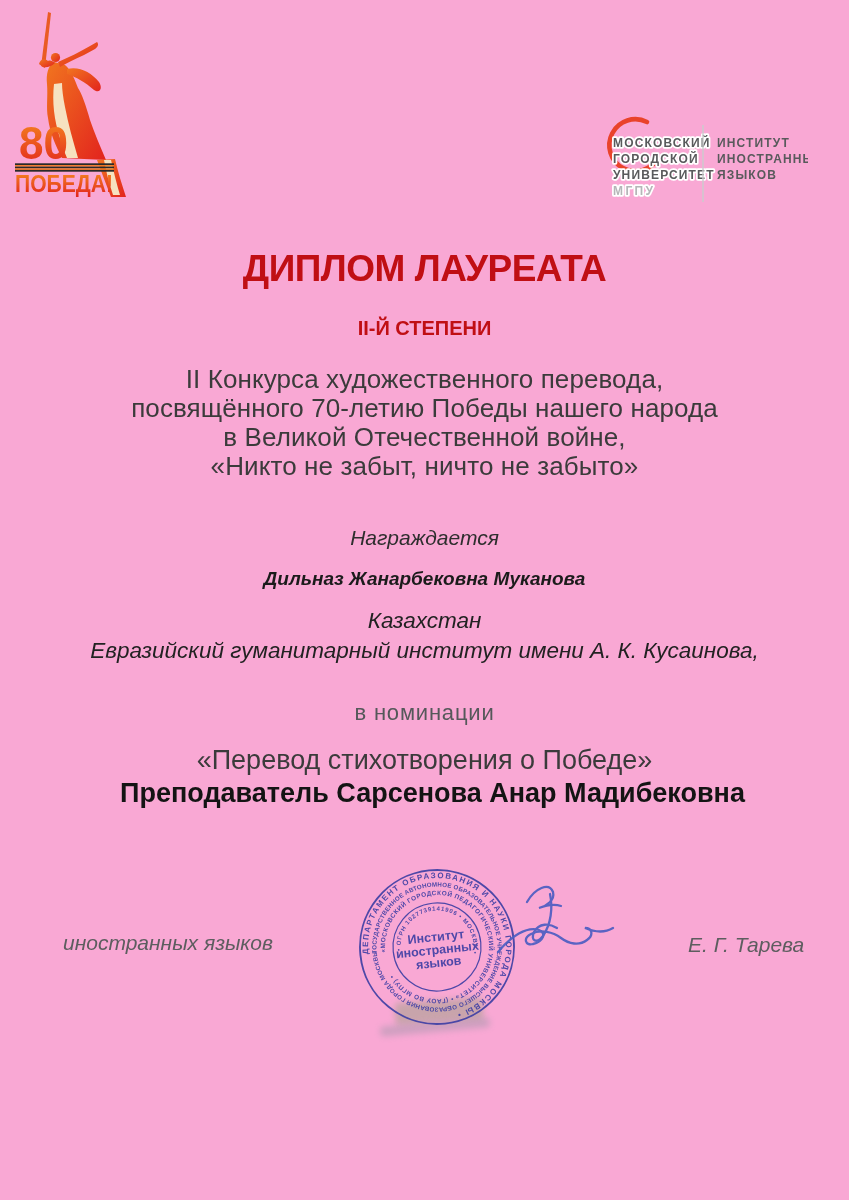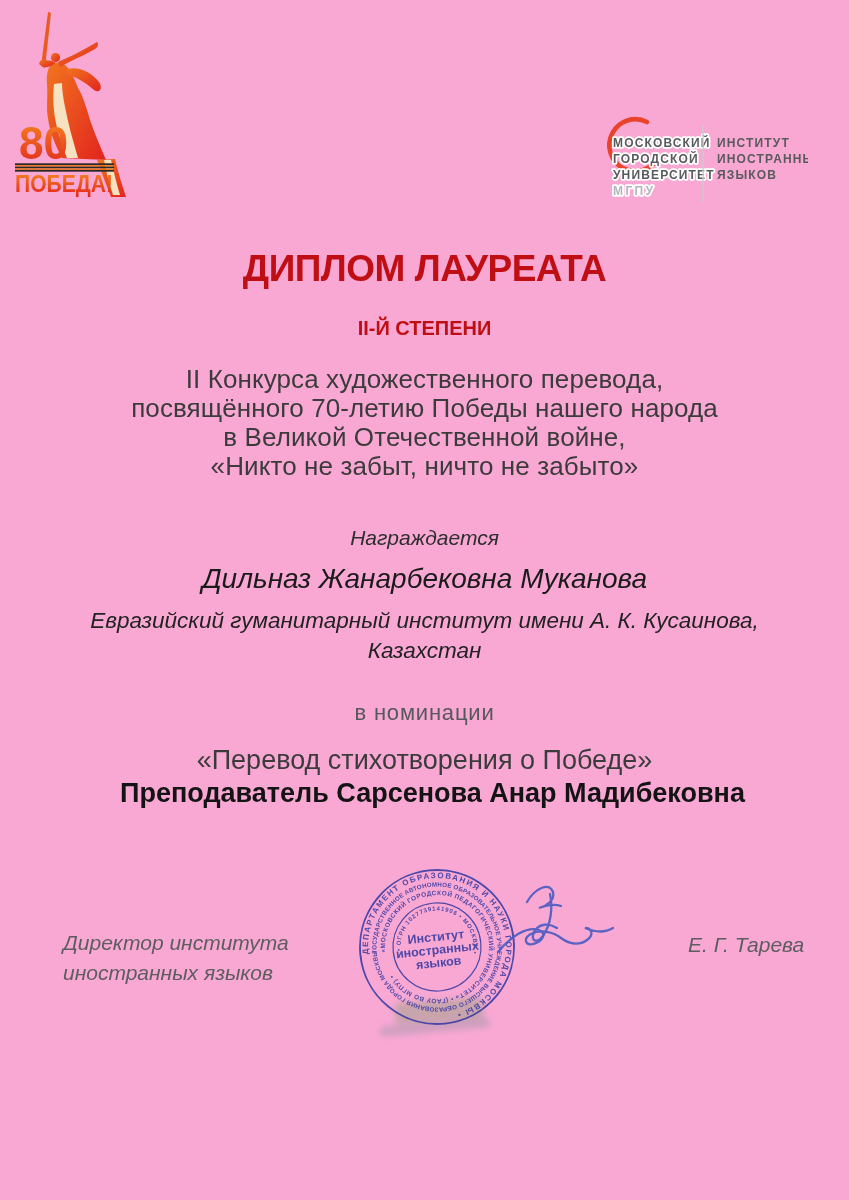--- a/index.html
+++ b/index.html
@@ -13,21 +13,21 @@
   
   .victory-logo { position:absolute; left:12px; top:4px; width:130px; height:200px; }
   .university-logo { position:absolute; left:596px; top:114px; width:212px; height:106px; }
 
   
   .content { position:absolute; left:0; right:0; top:248px; text-align:center; }
   .title   { font-size:37px; font-weight:700; color:#C00F14; letter-spacing:-0.5px; line-height:42px; }
   .degree  { font-size:20px; font-weight:700; color:#C00F14; margin-top:22px; line-height:33px; }
   .competition { margin-top:20px; font-size:26px; line-height:29px; color:#3B3B3B; letter-spacing:0.1px; }
   .awarded { margin-top:45px; font-size:21px; font-style:italic; color:#2E2E2E; line-height:24px; }
-  .recipient { margin-top:13px; font-size:28px; font-weight:400; font-style:italic; color:#1B1B1B; line-height:32px; }
+  .recipient { margin-top:13px; font-size:19px; font-weight:700; font-style:italic; color:#1B1B1B; line-height:32px; }
   .institution { margin-top:11px; font-size:22.5px; font-style:italic; color:#222; line-height:30px; }
   .nomination-label { margin-top:36px; font-size:22px; color:#55585A; letter-spacing:0.8px; line-height:22px; }
   .nomination-title { margin-top:21px; font-size:27px; color:#3B3B3B; line-height:30px; }
   .teacher { margin-top:1px; font-size:27px; font-weight:700; color:#141414; line-height:34px;padding-left:16px; }
 
   
   .director { position:absolute; left:63px; top:928px; font-size:21px; font-style:italic;
               color:#5D5D5F; line-height:30px; text-align:left; }
   .signer   { position:absolute; left:688px; top:933px; font-size:21px; font-style:italic; color:#5D5D5F; }
 
@@ -107,31 +107,30 @@
       <div>II Конкурса художественного перевода,</div>
       <div>посвящённого 70-летию Победы нашего народа</div>
       <div>в Великой Отечественной войне,</div>
       <div>«Никто не забыт, ничто не забыто»</div>
     </div>
 
     <div class="awarded">Награждается</div>
     <div class="recipient">Дильназ Жанарбековна Муканова</div>
 
     <div class="institution">
+      <div>Казахстан</div>
       <div>Евразийский гуманитарный институт имени А. К. Кусаинова,</div>
-      <div>Казахстан</div>
     </div>
 
     <div class="nomination-label">в номинации</div>
     <div class="nomination-title">«Перевод стихотворения о Победе»</div>
     <div class="teacher">Преподаватель Сарсенова Анар Мадибековна</div>
   </div>
 
   <div class="director">
-    <div>Директор института</div>
     <div>иностранных языков</div>
   </div>
 
   <div class="stamp-smudge"></div>
   <div class="stamp-smudge2"></div>
 
   <svg class="stamp" viewBox="0 0 178 178" xmlns="http://www.w3.org/2000/svg">
     <defs>
       <path id="rp1" d="M 89 89 m -69 0 a 69 69 0 1 1 138 0 a 69 69 0 1 1 -138 0"></path>
       <path id="rp2" d="M 89 89 m -60.5 0 a 60.5 60.5 0 1 1 121 0 a 60.5 60.5 0 1 1 -121 0"></path>

